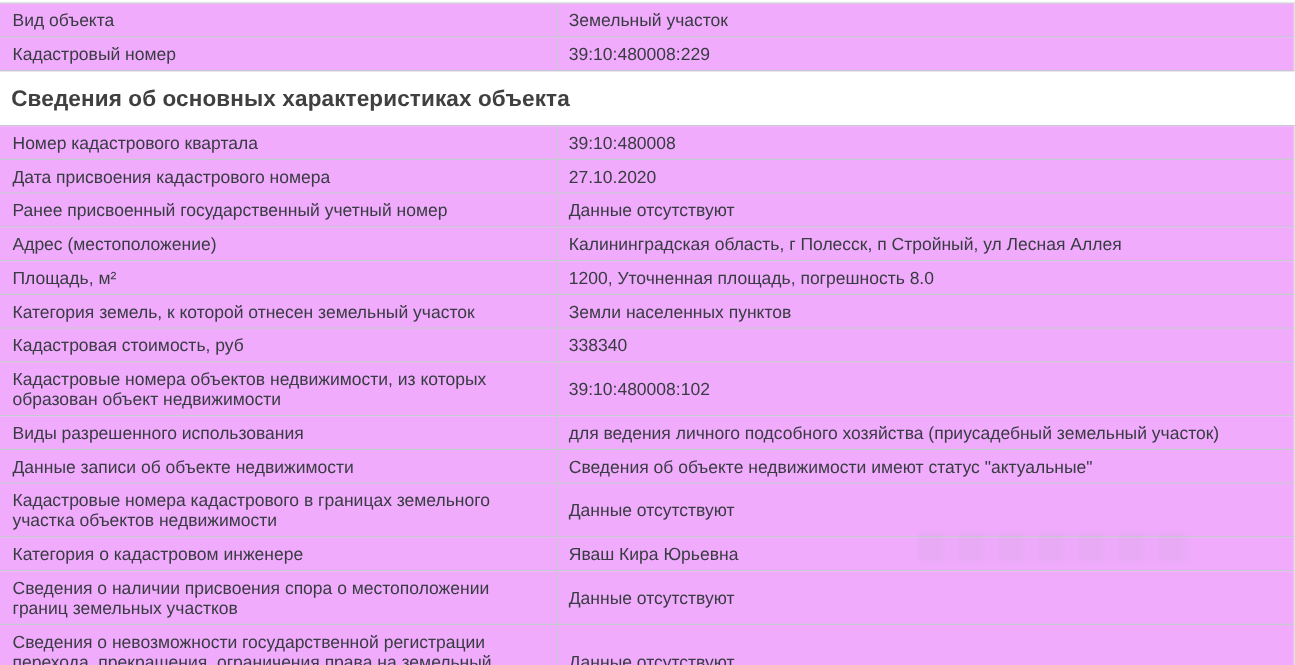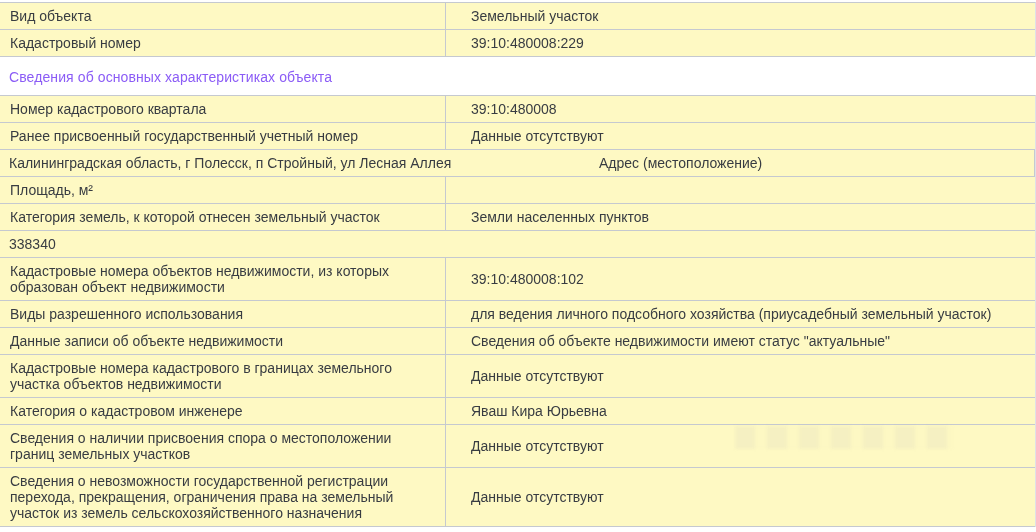--- a/index.html
+++ b/index.html
@@ -21,22 +21,21 @@
   }
   .info-table {
     border-top: 1px solid #c5c9d0;
     border-right: 1px solid #dfe2e7;
     width: 1035px;
   }
   .row {
     display: flex;
     align-items: stretch;
     border-bottom: 1px solid #c5c9d0;
-    background: #fef9c3;
-    gap: 16px;
+    background: #f0abfc;
   }
   .cell {
     display: flex;
     align-items: center;
     line-height: 16px;
     padding-top: 5px;
     padding-bottom: 5px;
     box-sizing: border-box;
   }
   .cell.label {
@@ -45,23 +44,23 @@
     border-right: 1px solid #c5c9d0;
     padding-left: 10px;
     padding-right: 8px;
   }
   .cell.value {
     flex: 1 1 auto;
     padding-left: 9px;
     padding-right: 8px;
   }
   .section-title {
-    font-size: 14px;
-    font-weight: 400;
-    color: #8b5cf6;
+    font-size: 18px;
+    font-weight: 700;
+    color: #404040;
     margin: 0;
     padding: 12px 0 10px 9px;
     letter-spacing: 0.1px;
   }
   
   .watermark {
     position: absolute;
     left: 735px;
     top: 426px;
     width: 218px;
@@ -92,35 +91,41 @@
     </div>
 
   <h2 class="section-title">Сведения об основных характеристиках объекта</h2>
 
   <div class="info-table">
       <div class="row">
         <div class="cell label">Номер кадастрового квартала</div>
         <div class="cell value">39:10:480008</div>
       </div>
       <div class="row">
+        <div class="cell label">Дата присвоения кадастрового номера</div>
+        <div class="cell value">27.10.2020</div>
+      </div>
+      <div class="row">
         <div class="cell label">Ранее присвоенный государственный учетный номер</div>
         <div class="cell value">Данные отсутствуют</div>
       </div>
       <div class="row">
+        <div class="cell label">Адрес (местоположение)</div>
         <div class="cell value">Калининградская область, г Полесск, п Стройный, ул Лесная Аллея</div>
-        <div class="cell label">Адрес (местоположение)</div>
       </div>
       <div class="row">
         <div class="cell label">Площадь, м²</div>
+        <div class="cell value">1200, Уточненная площадь, погрешность 8.0</div>
       </div>
       <div class="row">
         <div class="cell label">Категория земель, к которой отнесен земельный участок</div>
         <div class="cell value">Земли населенных пунктов</div>
       </div>
       <div class="row">
+        <div class="cell label">Кадастровая стоимость, руб</div>
         <div class="cell value">338340</div>
       </div>
       <div class="row">
         <div class="cell label">Кадастровые номера объектов недвижимости, из которых образован объект недвижимости</div>
         <div class="cell value">39:10:480008:102</div>
       </div>
       <div class="row">
         <div class="cell label">Виды разрешенного использования</div>
         <div class="cell value">для ведения личного подсобного хозяйства (приусадебный земельный участок)</div>
       </div>

